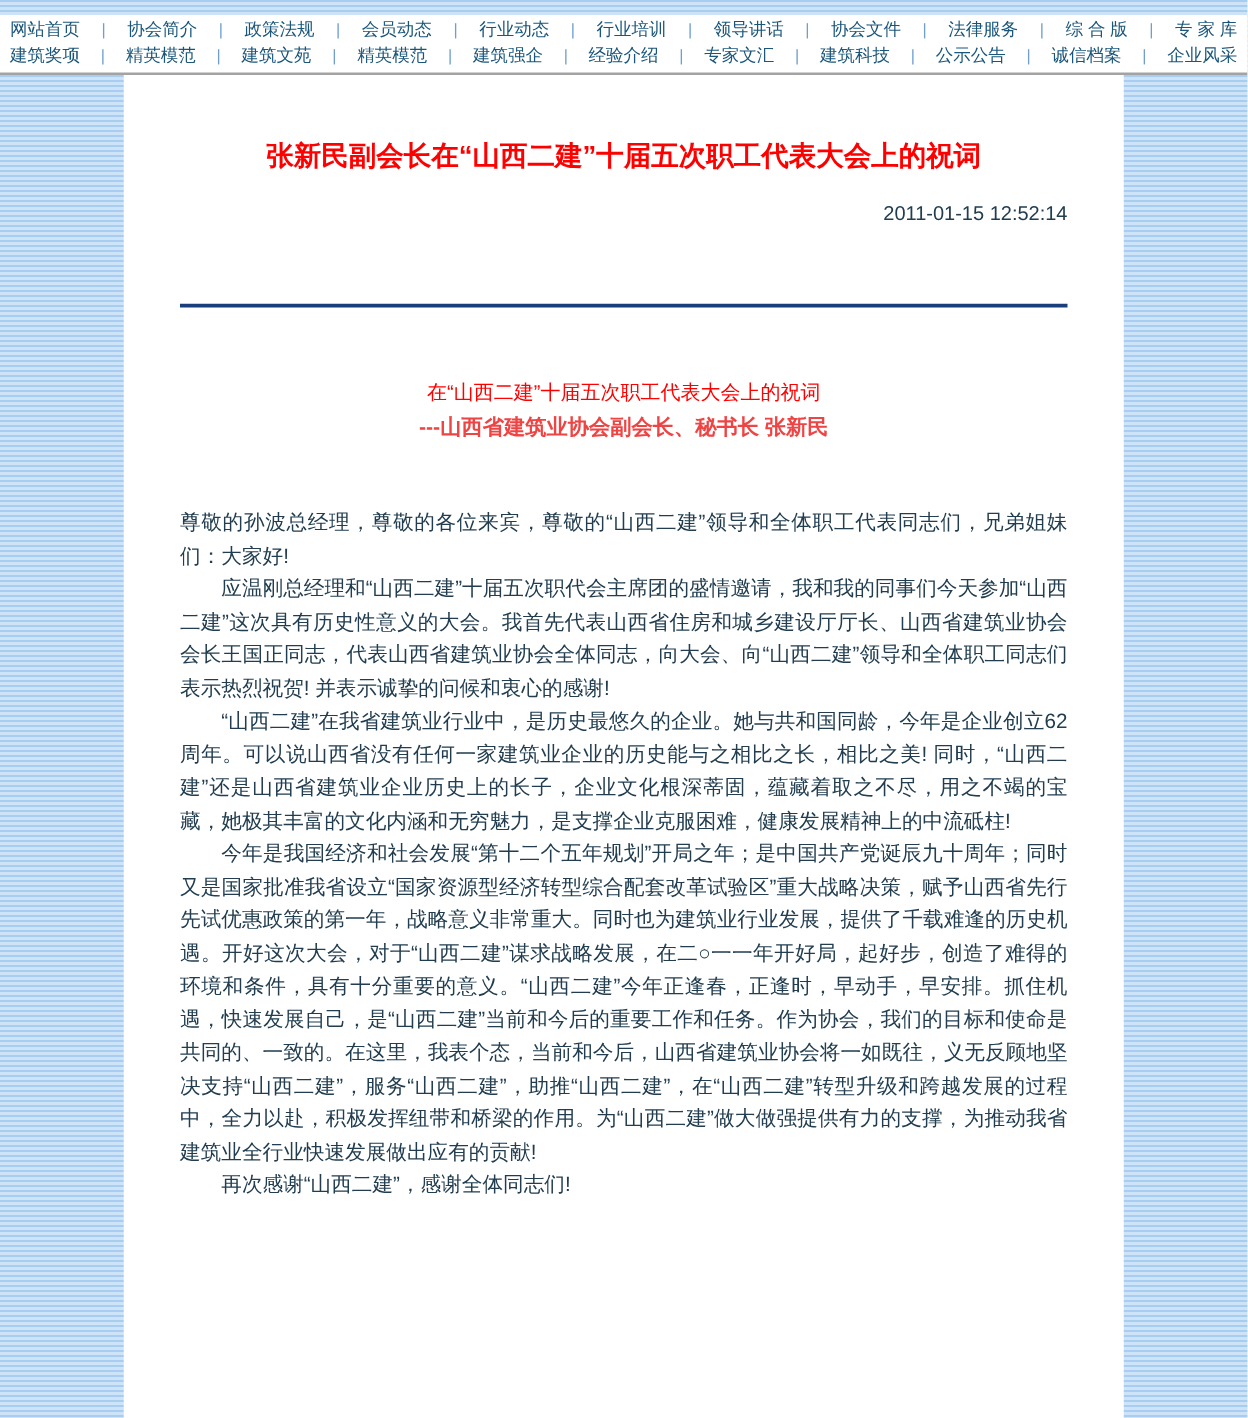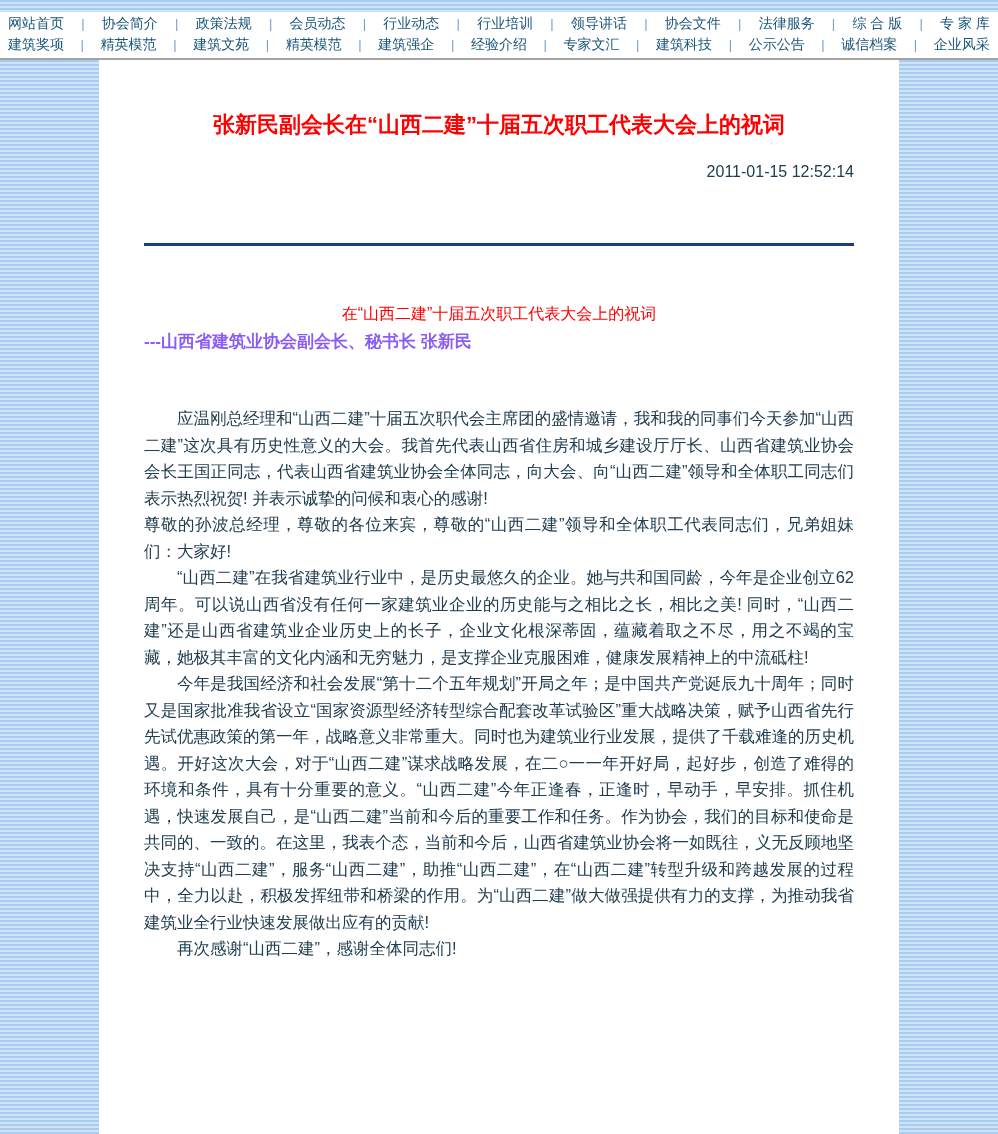--- a/index.html
+++ b/index.html
@@ -77,24 +77,24 @@
     margin-top: 62px;
   }
   .inner-heading {
     color: #ff0000;
     font-size: 16px;
     font-weight: normal;
     text-align: center;
     margin-top: 58px;
   }
   .inner-byline {
-    color: #8b5cf6;
+    color: #ef4444;
     font-size: 17px;
     font-weight: bold;
-    text-align: left;
+    text-align: center;
     margin-top: 5px;
   }
 
   .article-body {
     margin-top: 52px;
     color: #213d4f;
     font-size: 16.5px;
     line-height: 26.5px;
     text-align: justify;
   }
@@ -155,20 +155,20 @@
 <main class="page">
   <h1 class="article-title">张新民副会长在“山西二建”十届五次职工代表大会上的祝词</h1>
   <div class="article-datetime">2011-01-15 12:52:14</div>
 
   <div class="rule"></div>
 
   <div class="inner-heading">在“山西二建”十届五次职工代表大会上的祝词</div>
   <div class="inner-byline">---山西省建筑业协会副会长、秘书长 张新民</div>
 
   <div class="article-body" id="article-body">
+      <p class="para">尊敬的孙波总经理，尊敬的各位来宾，尊敬的“山西二建”领导和全体职工代表同志们，兄弟姐妹们：大家好!</p>
       <p class="para indent">应温刚总经理和“山西二建”十届五次职代会主席团的盛情邀请，我和我的同事们今天参加“山西二建”这次具有历史性意义的大会。我首先代表山西省住房和城乡建设厅厅长、山西省建筑业协会会长王国正同志，代表山西省建筑业协会全体同志，向大会、向“山西二建”领导和全体职工同志们表示热烈祝贺! 并表示诚挚的问候和衷心的感谢!</p>
-      <p class="para">尊敬的孙波总经理，尊敬的各位来宾，尊敬的“山西二建”领导和全体职工代表同志们，兄弟姐妹们：大家好!</p>
       <p class="para indent">“山西二建”在我省建筑业行业中，是历史最悠久的企业。她与共和国同龄，今年是企业创立62周年。可以说山西省没有任何一家建筑业企业的历史能与之相比之长，相比之美! 同时，“山西二建”还是山西省建筑业企业历史上的长子，企业文化根深蒂固，蕴藏着取之不尽，用之不竭的宝藏，她极其丰富的文化内涵和无穷魅力，是支撑企业克服困难，健康发展精神上的中流砥柱!</p>
       <p class="para indent">今年是我国经济和社会发展“第十二个五年规划”开局之年；是中国共产党诞辰九十周年；同时又是国家批准我省设立“国家资源型经济转型综合配套改革试验区”重大战略决策，赋予山西省先行先试优惠政策的第一年，战略意义非常重大。同时也为建筑业行业发展，提供了千载难逢的历史机遇。开好这次大会，对于“山西二建”谋求战略发展，在二○一一年开好局，起好步，创造了难得的环境和条件，具有十分重要的意义。“山西二建”今年正逢春，正逢时，早动手，早安排。抓住机遇，快速发展自己，是“山西二建”当前和今后的重要工作和任务。作为协会，我们的目标和使命是共同的、一致的。在这里，我表个态，当前和今后，山西省建筑业协会将一如既往，义无反顾地坚决支持“山西二建”，服务“山西二建”，助推“山西二建”，在“山西二建”转型升级和跨越发展的过程中，全力以赴，积极发挥纽带和桥梁的作用。为“山西二建”做大做强提供有力的支撑，为推动我省建筑业全行业快速发展做出应有的贡献!</p>
       <p class="para indent">再次感谢“山西二建”，感谢全体同志们!</p>
     </div>
 
 </main>
 
 </body></html>

